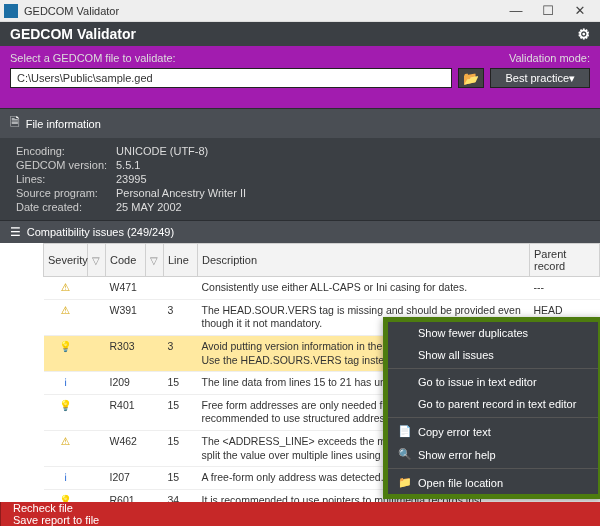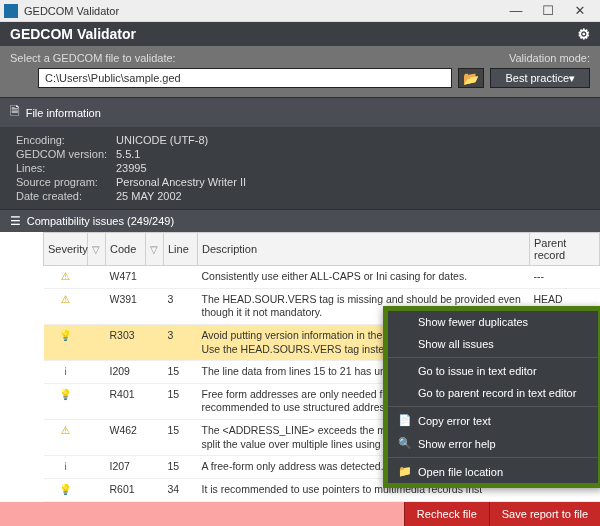--- a/index.html
+++ b/index.html
@@ -37,32 +37,32 @@
     color: #fff;
     display: flex;
     align-items: center;
     padding: 4px 10px;
     font-size: 14px;
     font-weight: 600;
   }
   .header .gear { margin-left: auto; font-size: 14px; }
 
   .subbar {
-    background: #737373;
+    background: #a21caf;
     color: #ddd;
-    padding: 6px 10px 9px 10px;
+    padding: 6px 10px 20px 10px;
   }
   .subbar .row1 {
     display: flex;
     font-size: 11px;
     margin-bottom: 4px;
   }
   .subbar .row1 .label-select { flex: 1; }
   .subbar .row1 .label-valmode { width: 100px; text-align: right; }
-  .subbar .row2 { display: flex; gap: 6px; align-items: stretch; margin-left: 28px; }
+  .subbar .row2 { display: flex; gap: 6px; align-items: stretch; }
   .filepath {
     flex: 1;
     background: #fff;
     color: #333;
     padding: 3px 6px;
     font-size: 11px;
     border: 1px solid #222;
   }
   .folder-btn {
     width: 26px;
@@ -176,20 +176,21 @@
   }
   .context-menu .cm-sep { height: 1px; background: #555; margin: 2px 0; }
   .cm-icon { width: 12px; display:inline-block; text-align:center; font-size:11px; }
 
   .footer {
     height: 24px;
     background: #fca5a5;
     display: flex;
     align-items: stretch;
     justify-content: flex-end;
+    flex-direction: column;
   }
   .footer .btn {
     background: #c62828;
     color: #fff;
     font-size: 11px;
     display: flex;
     align-items: center;
     padding: 0 12px;
     border-left: 1px solid #8d1b1b;
   }

